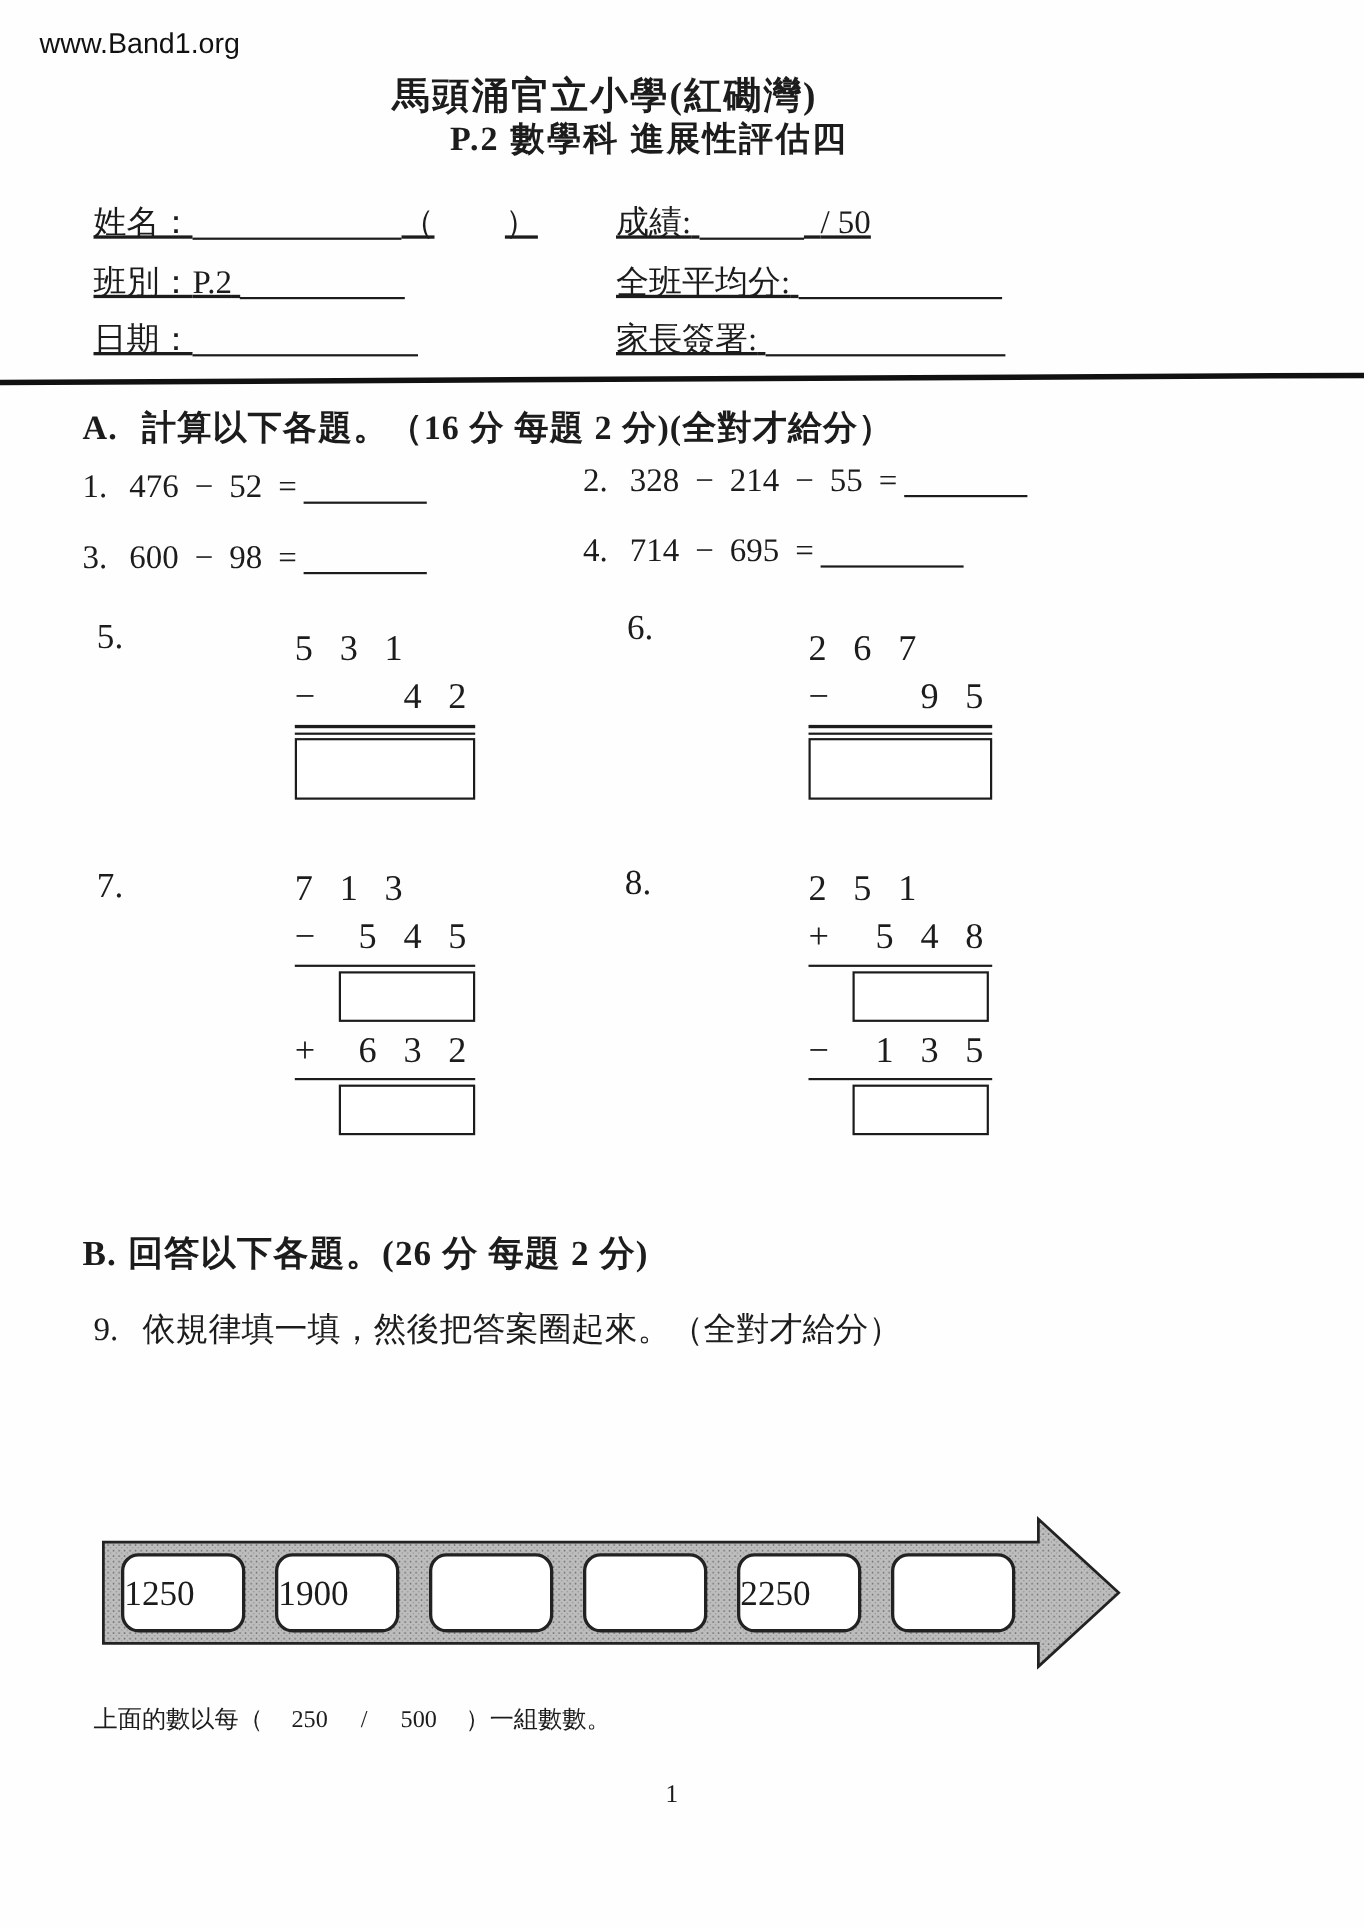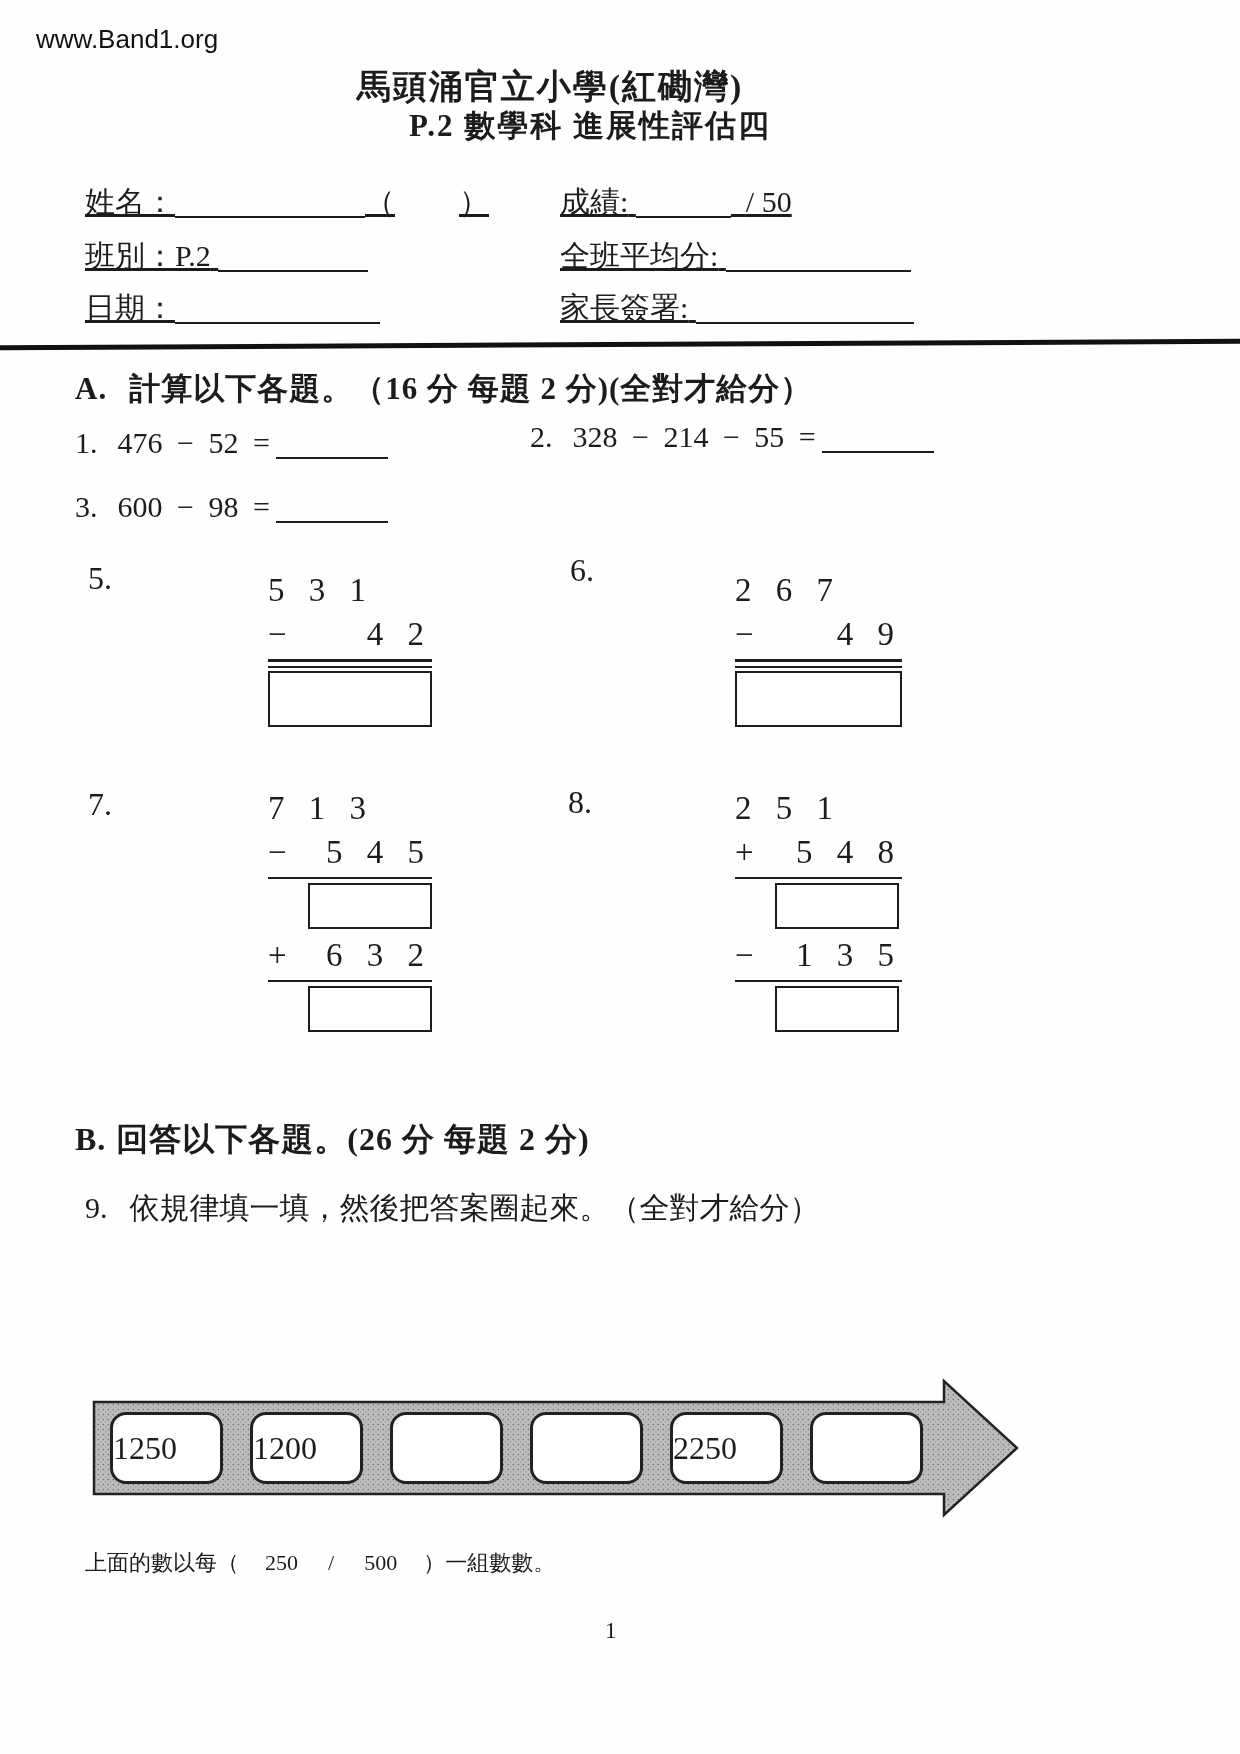--- a/index.html
+++ b/index.html
@@ -87,38 +87,41 @@
 
   <div class="abs hprob" style="left:75px;top:426px;">
     <span class="qnum">1.</span><span>476 − 52 =</span><span class="blank" style="width:112px;"></span>
   </div>
   <div class="abs hprob" style="left:530px;top:420px;">
     <span class="qnum">2.</span><span>328 − 214 − 55 =</span><span class="blank" style="width:112px;"></span>
   </div>
   <div class="abs hprob" style="left:75px;top:490px;">
     <span class="qnum">3.</span><span>600 − 98 =</span><span class="blank" style="width:112px;"></span>
   </div>
+  <div class="abs hprob" style="left:530px;top:484px;">
+    <span class="qnum">4.</span><span>714 − 695 =</span><span class="blank" style="width:130px;"></span>
+  </div>
 
   <span class="abs qnum-float" style="left:88px;top:560px;">5.</span>
   <div class="abs vprob" style="left:268px;top:568px;width:164px;">
     <div class="vrow vtop">5 3 1</div>
     <div class="vrow vopline">
       <span class="vop">−</span>
       <span class="vdigits">4 2</span>
     </div>
     <div class="vrule double"></div>
     <div class="vbox wide"></div>
   </div>
 
   <span class="abs qnum-float" style="left:570px;top:552px;">6.</span>
   <div class="abs vprob" style="left:735px;top:568px;width:167px;">
     <div class="vrow vtop">2 6 7</div>
     <div class="vrow vopline">
       <span class="vop">−</span>
-      <span class="vdigits">4 9</span>
+      <span class="vdigits">9 5</span>
     </div>
     <div class="vrule double"></div>
     <div class="vbox wide"></div>
   </div>
 
   <span class="abs qnum-float" style="left:88px;top:786px;">7.</span>
   <div class="abs vprob" style="left:268px;top:786px;width:164px;">
     <div class="vrow vtop">7 1 3</div>
     <div class="vrow vopline">
       <span class="vop">−</span>
@@ -164,21 +167,21 @@
       <defs>
         <pattern id="stipple" width="5" height="5" patternUnits="userSpaceOnUse">
           <rect width="5" height="5" fill="#bdbdbd"></rect>
           <circle cx="1.3" cy="1.6" r="0.8" fill="#6f6f6f"></circle>
           <circle cx="3.7" cy="3.9" r="0.65" fill="#8d8d8d"></circle>
         </pattern>
       </defs>
       <polygon points="2,24 852,24 852,3 925,70 852,137 852,116 2,116" fill="url(#stipple)" stroke="#222" stroke-width="2.5"></polygon>
     </svg>
     <div class="nlbox" style="left:18px;">1250</div>
-    <div class="nlbox" style="left:158px;">1200</div>
+    <div class="nlbox" style="left:158px;">1900</div>
     <div class="nlbox" style="left:298px;"></div>
     <div class="nlbox" style="left:438px;"></div>
     <div class="nlbox" style="left:578px;">2250</div>
     <div class="nlbox" style="left:718px;"></div>
   </div>
 
   <div class="abs answer-line" style="left:85px;top:1548px;">
     <span>上面的數以每（</span><span class="opt">250</span><span class="slash">/</span><span class="opt">500</span><span>）一組數數。</span>
   </div>
 

